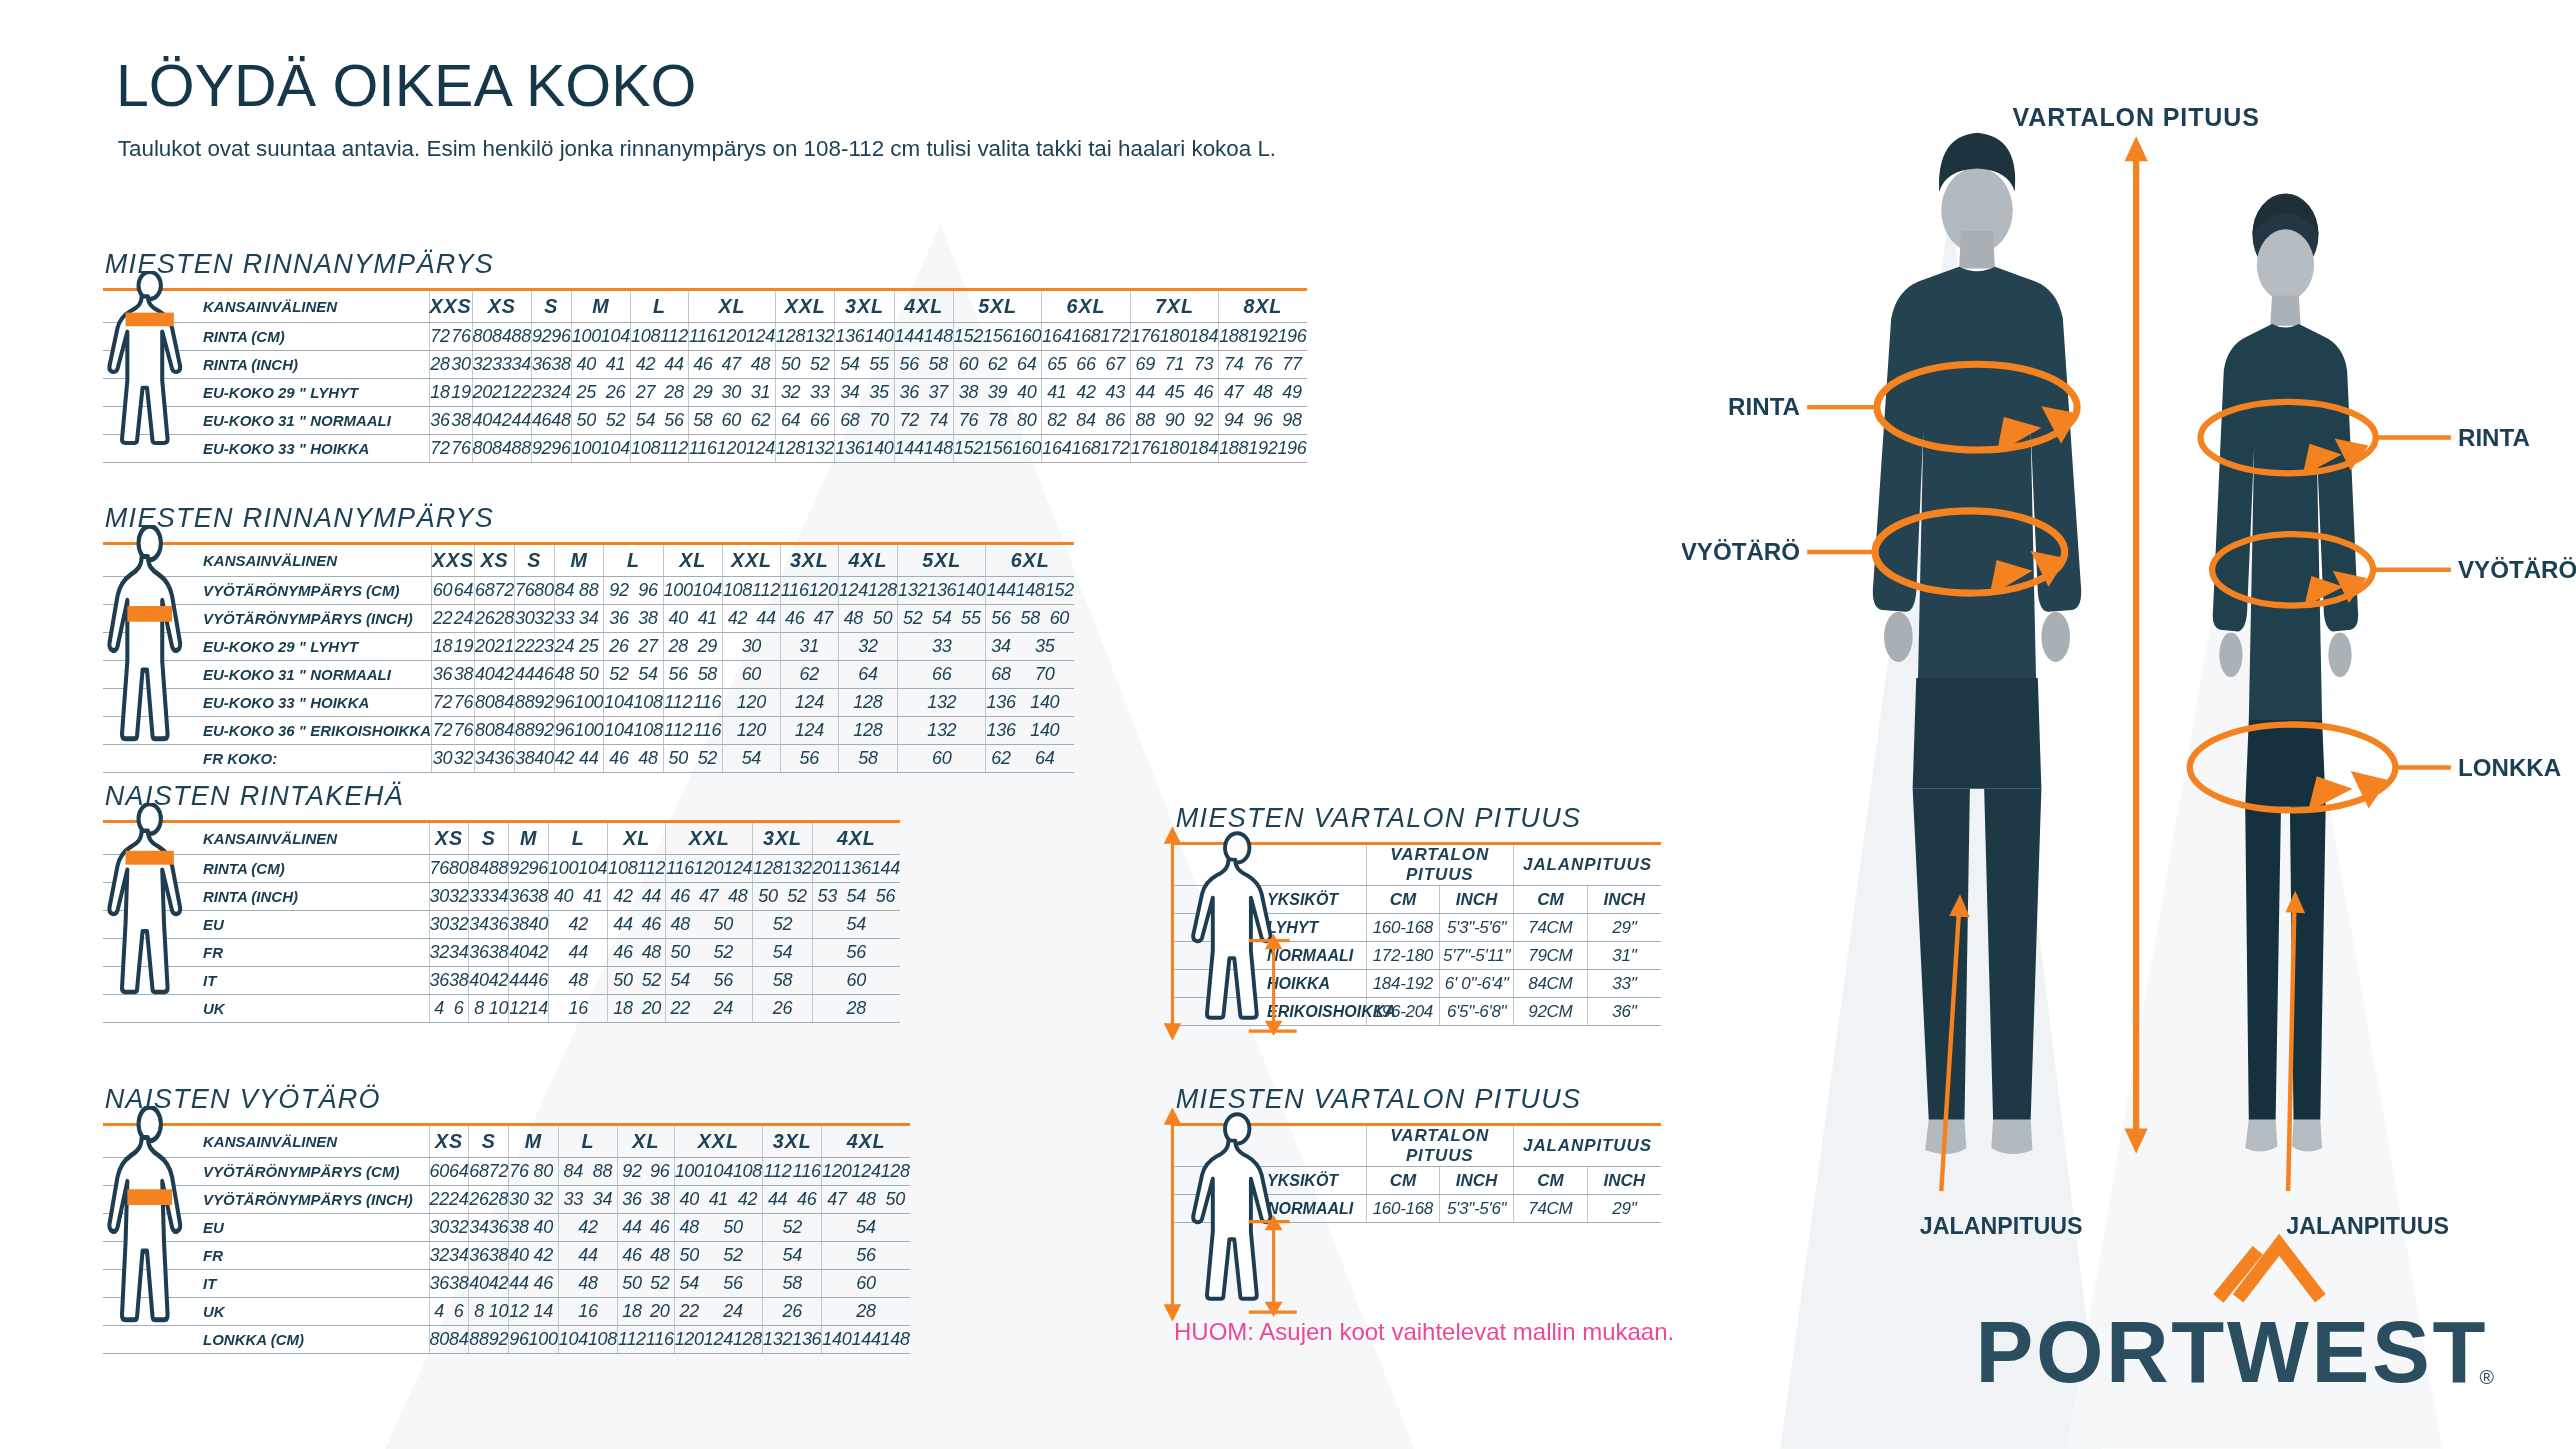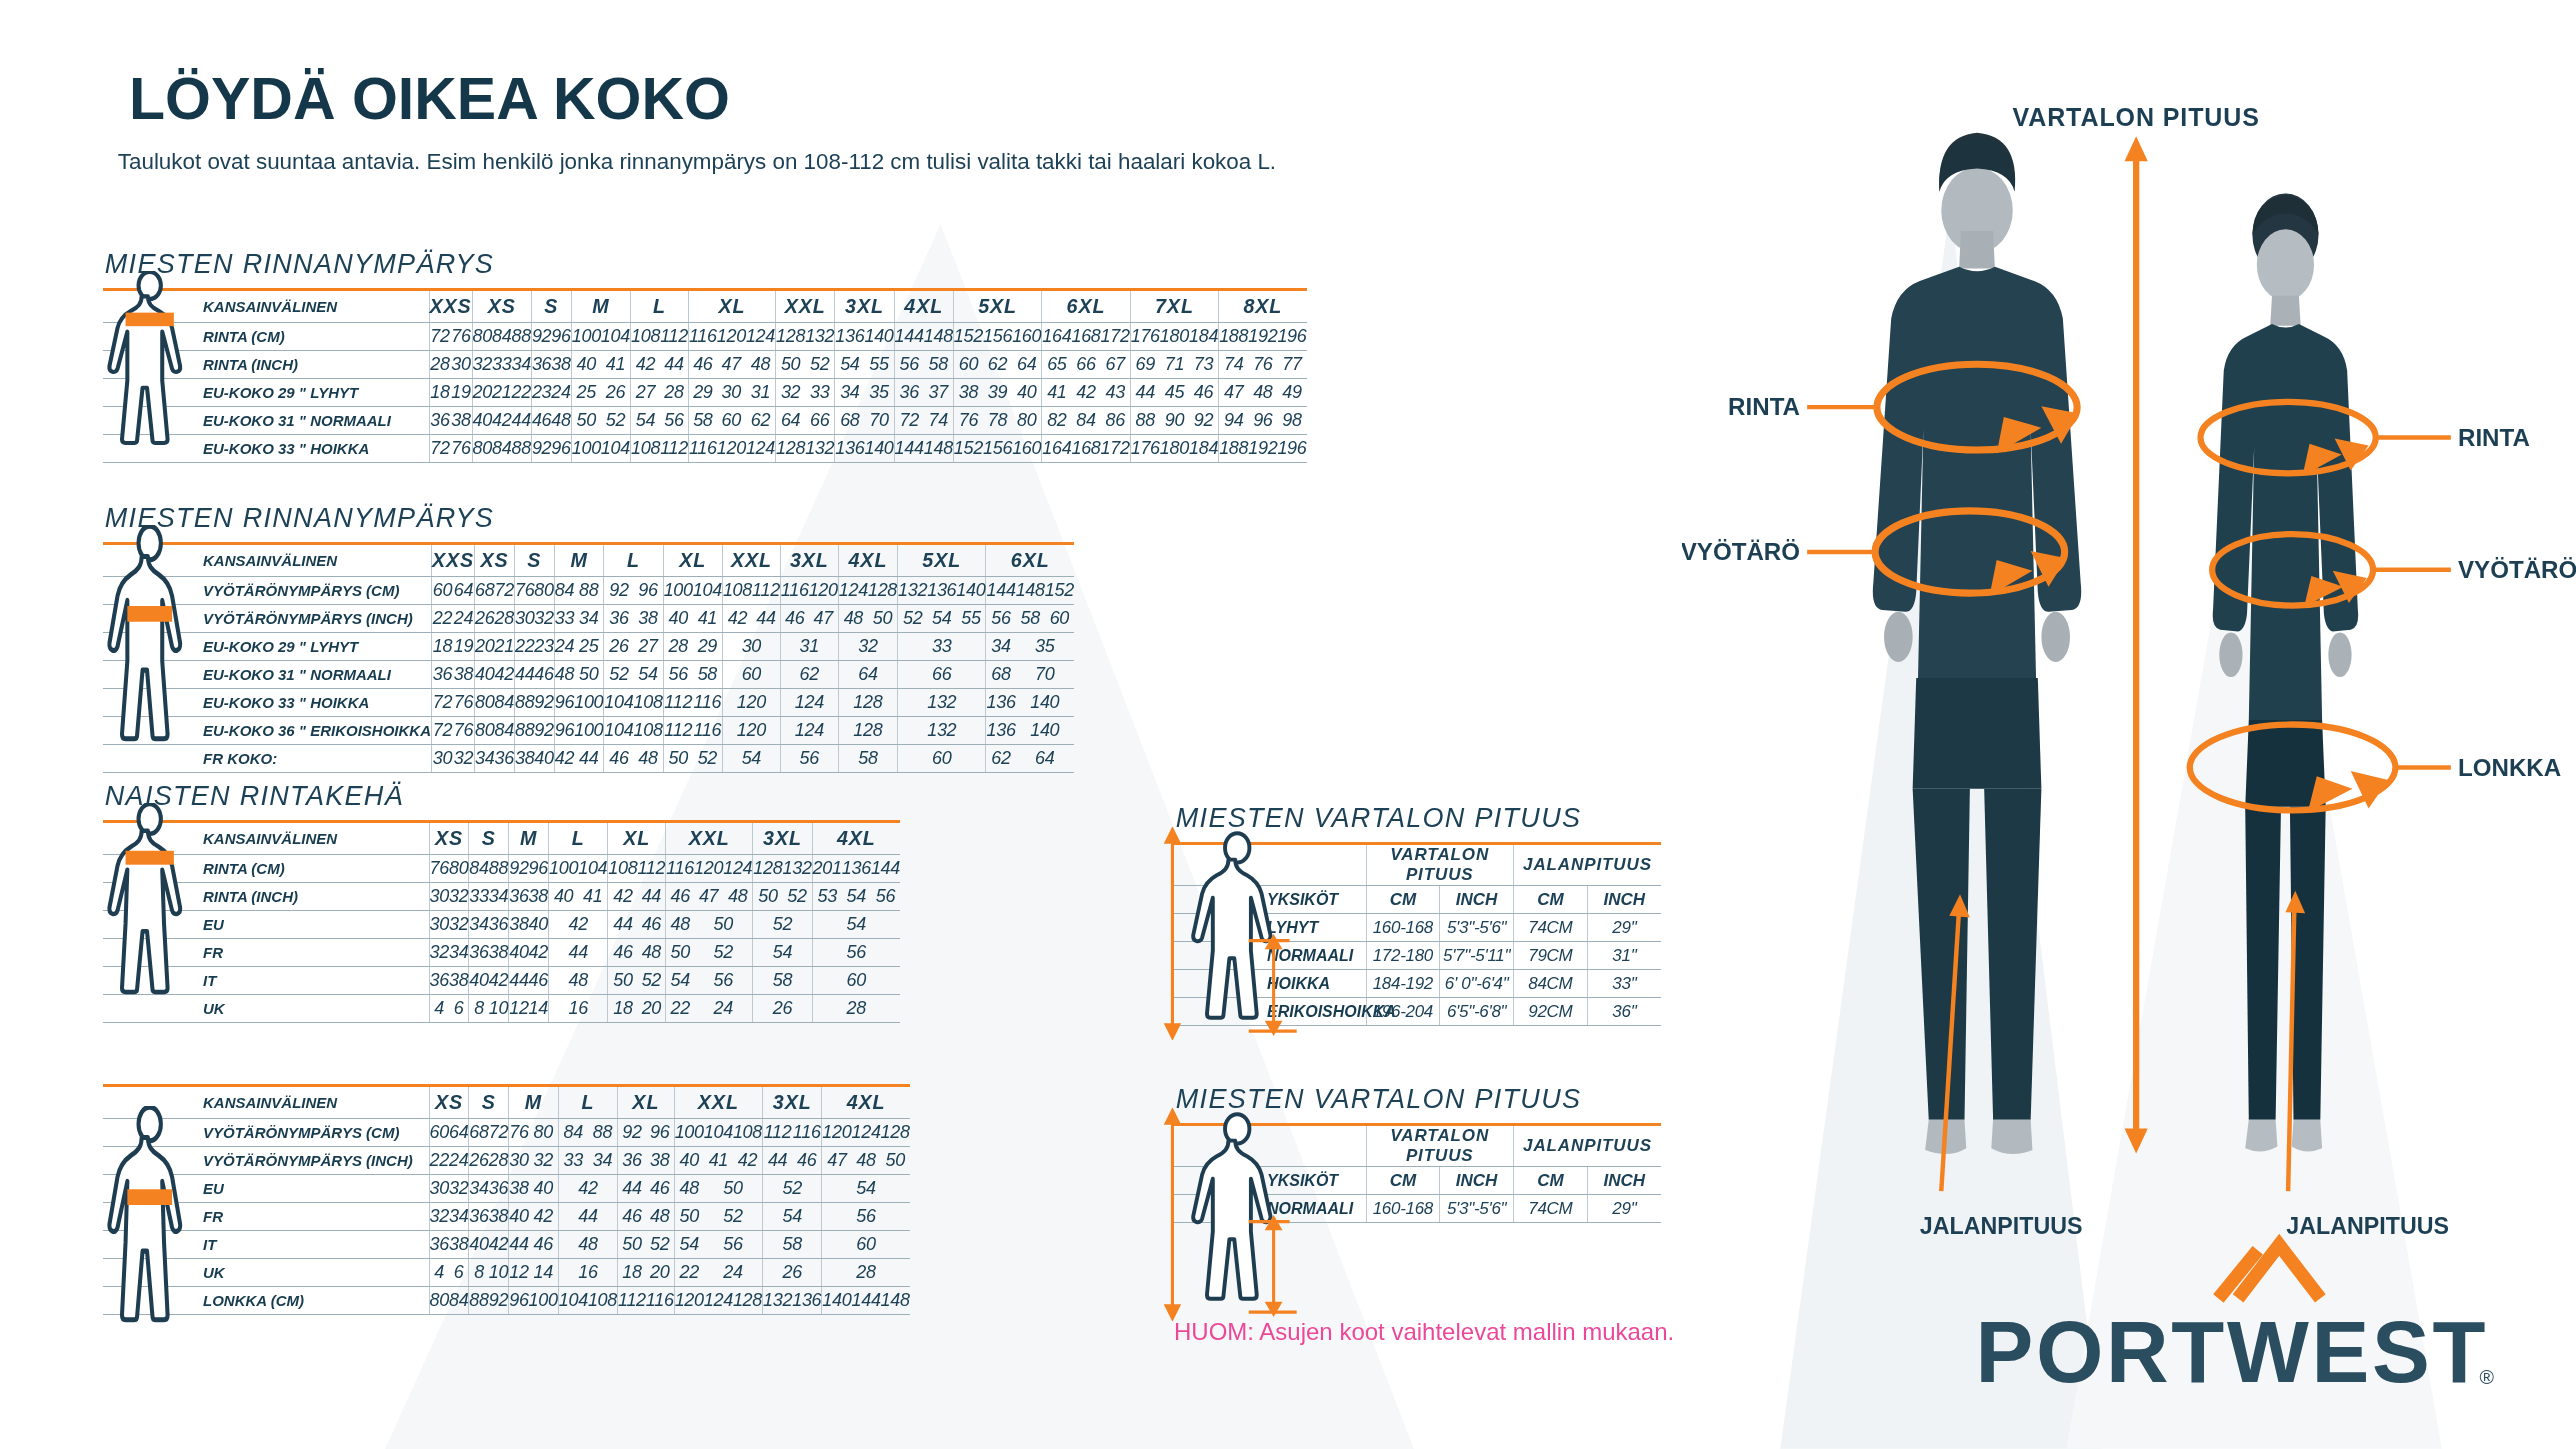--- a/index.html
+++ b/index.html
@@ -3,21 +3,21 @@
 <meta charset="utf-8">
 <style>
   html,body{margin:0;padding:0;background:#ffffff;}
   .page{position:relative;width:2576px;height:1449px;background:#ffffff;overflow:hidden;
         font-family:"Liberation Sans", sans-serif;color:#1d4156;}
   
   .wm1{position:absolute;left:385px;top:224px;width:1029px;height:1225px;background:#f5f7f8;
        clip-path:polygon(54% 0,100% 100%,0 100%);}
   
   .hdr{position:absolute;left:116px;top:52px;}
-  .hdr h1{margin:13px;font-size:59px;font-weight:700;letter-spacing:0px;color:#15374a;}
+  .hdr h1{margin:0;font-size:59px;font-weight:400;letter-spacing:0px;color:#15374a;}
   .hdr p{margin:16px 0 0 1.8px;font-size:22.4px;color:#1d4257;text-align:center;}
   
   .tbl{position:absolute;font-style:italic;}
   .tbl h2{margin:0 0 8px 1.8px;font-size:27px;font-weight:500;letter-spacing:1.3px;color:#1d4257;white-space:nowrap;}
   .tbl table{border-collapse:collapse;table-layout:fixed;border-top:3.6px solid #f58220;}
   .tbl tr{height:28px;}
   .tbl tr.hd{height:33px;}
   .tbl td{text-align:center;font-size:18px;color:#1d4156;border-bottom:0.9px solid #9db0ba;
           letter-spacing:-0.3px;padding:0;overflow:visible;white-space:nowrap;}
   .tbl th.grp{font-size:19.7px;font-weight:700;color:#1d4156;border-bottom:0.9px solid #9db0ba;
@@ -656,20 +656,21 @@
         </table>
       </div>
     <svg class="fig" style="width:93px;height:199px" viewBox="0 0 104 200" preserveAspectRatio="none">
       <ellipse cx="50" cy="16" rx="12.5" ry="15" fill="#fff" stroke="#1e3d50" stroke-width="4.5"></ellipse>
       <path fill="#fff" stroke="#1e3d50" stroke-width="4.5" stroke-linejoin="round" d="M41,28 C41,36 37,40 29,44 C20,49 16,55 14,63 L5,105 C4,112 12,114 14,108 L25,67 L23,121 L19,186 Q19,190 23,190 L33,190 Q36,190 36,186 L42,129 L47,129 L53,186 Q53,190 56,190 L66,190 Q70,190 70,186 L66,121 L64,67 L75,108 C77,114 85,112 84,105 L75,63 C73,55 69,49 60,44 C52,40 48,36 48,28 Z"></path>
       <rect x="23" y="48" width="54" height="14" fill="#f58220"></rect>
     </svg>
   </div>
 
   <div class="tbl" style="left:103px;top:1084px;width:985px">
+    <h2>NAISTEN VYÖTÄRÖ</h2>
     <div class="tw">
         <table>
           <colgroup>
             <col style="width:326px">
             <col>
             <col>
             <col>
             <col>
             <col>
             <col>

